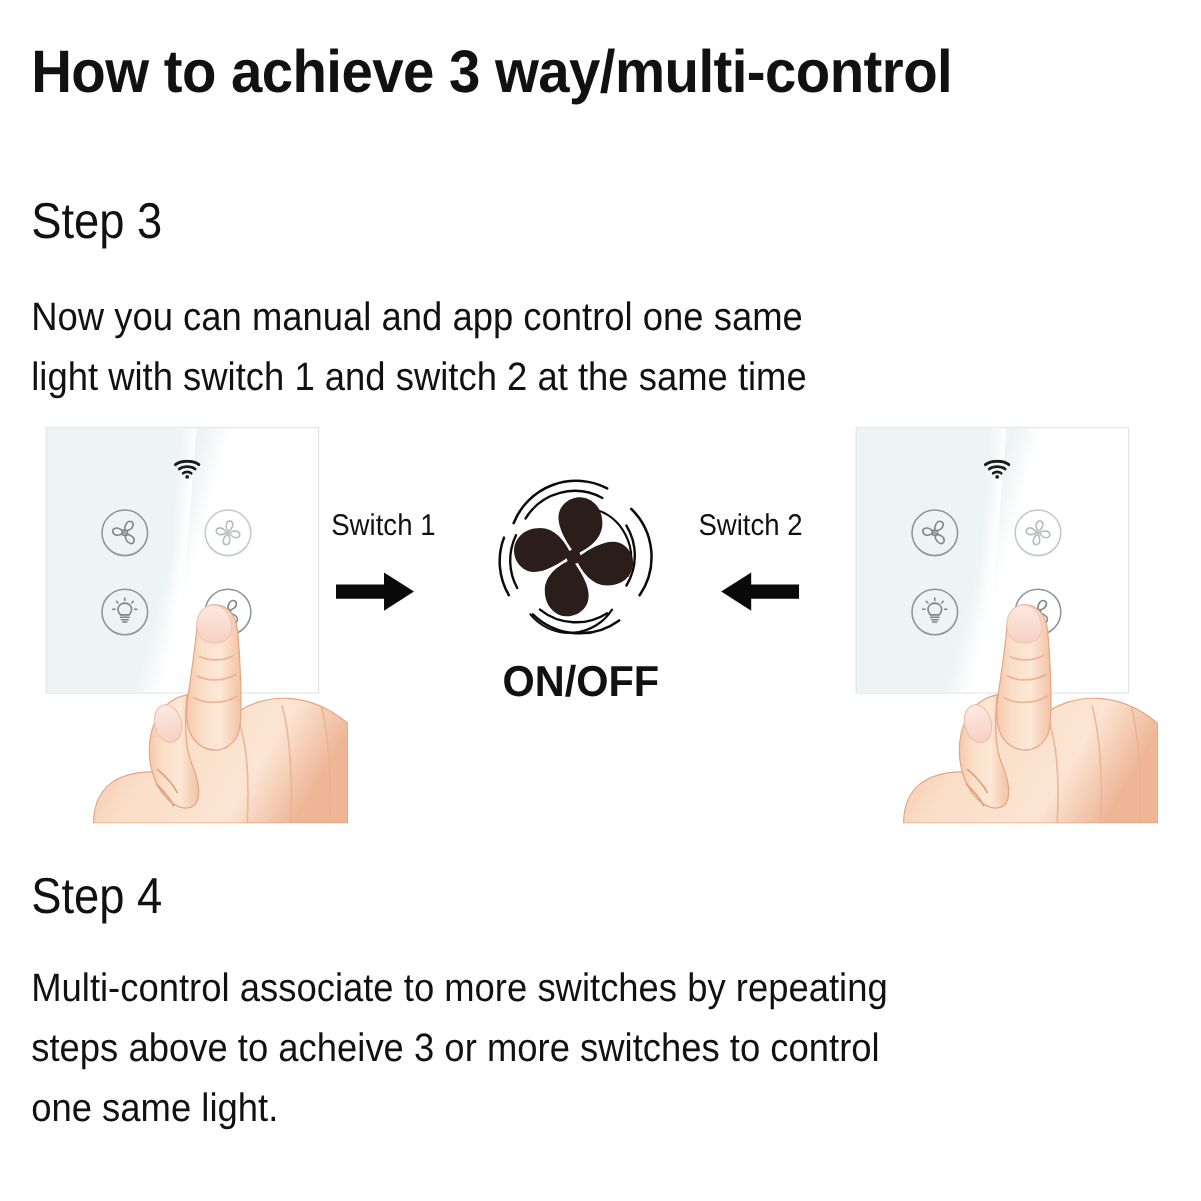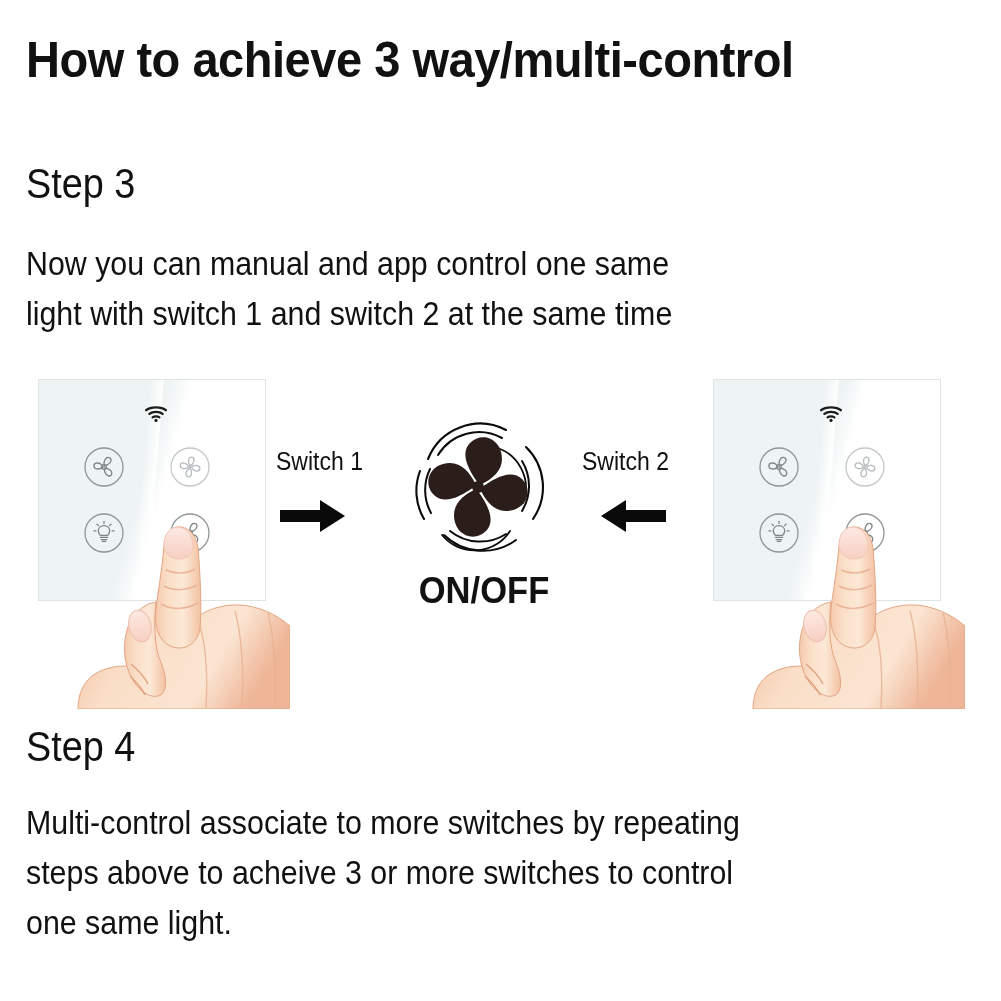--- a/index.html
+++ b/index.html
@@ -54,21 +54,21 @@
     width: 1060px;
   }
   .step3-body { top: 239px; }
   .step4-body { top: 798px; }
   .step-body .ln { display: block; white-space: nowrap; }
 
   
   .diagram {
     position: absolute;
     left: 0;
-    top: 364px;
+    top: 341px;
     width: 1001px;
     height: 345px;
   }
 
   
   .switch-unit { position: absolute; top: 0; width: 260px; height: 345px; }
   .switch-left  { left: 30px; }
   .switch-right { left: 705px; }
 
   .panel {

